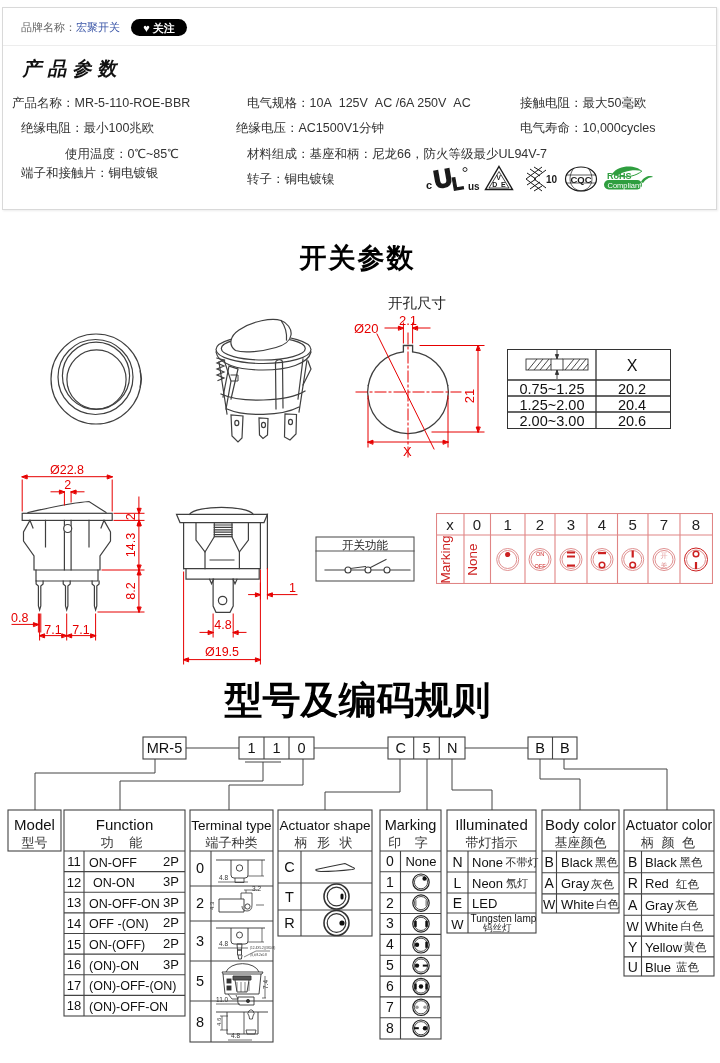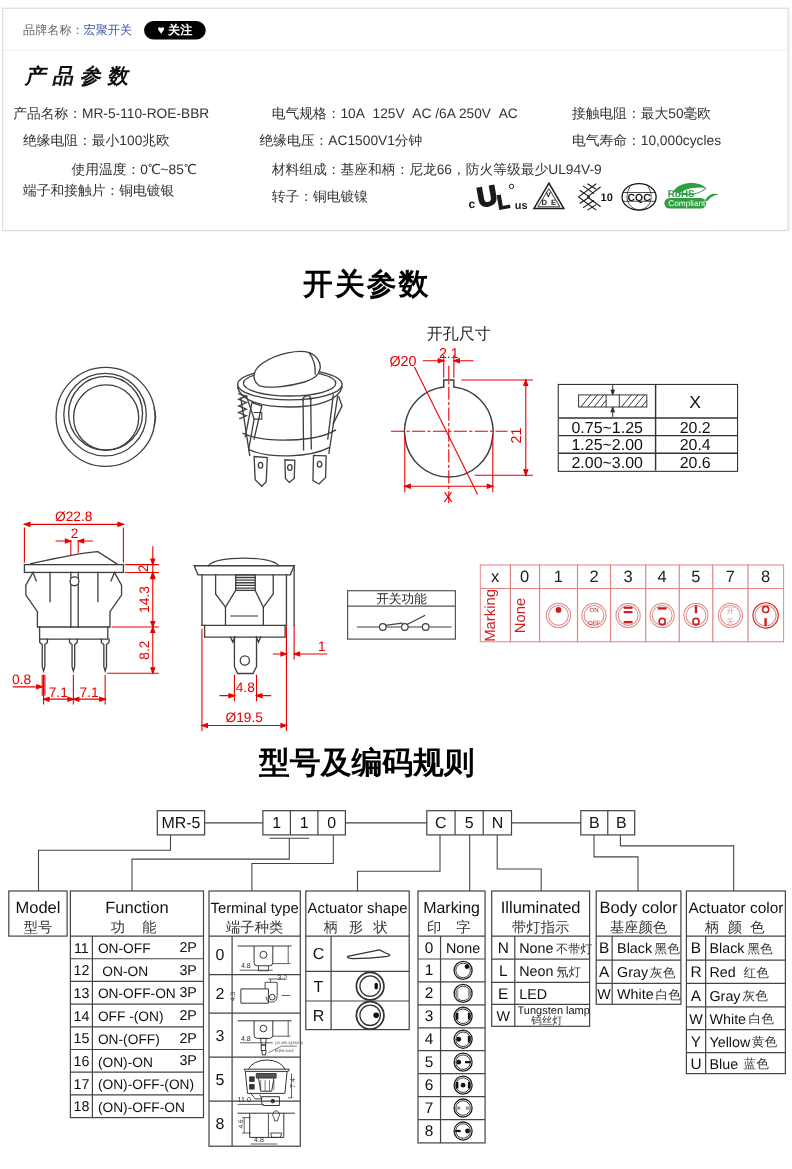--- a/index.html
+++ b/index.html
@@ -7,38 +7,38 @@
   font-family:"Liberation Sans",sans-serif;color:#333;}
 .abs{position:absolute;}
 .topbox{left:2px;top:7px;width:713px;height:201px;border:1px solid #d9d9d9;box-shadow:1px 1px 2px rgba(0,0,0,.08);}
 .brand{left:21px;top:20px;font-size:11px;color:#666;letter-spacing:0;}
 .brand a{color:#3c57a8;text-decoration:none;margin-top:44px;}
 .follow{left:131px;top:18.5px;width:56px;height:17.5px;background:#000000;border-radius:10px;
   color:#fff;font-size:11px;font-weight:bold;text-align:center;line-height:18px;}
 .divider{left:3px;top:45px;width:713px;height:1px;background:#ededed;}
 .ptitle{left:21px;top:56px;font-size:19px;font-weight:bold;letter-spacing:6px;color:#111;font-family:"Liberation Serif",serif;transform:skewX(-12deg);transform-origin:left bottom;}
 .prow{font-size:12.5px;color:#333;white-space:nowrap;}
-.bigtitle{width:667px;text-align:center;font-weight:bold;color:#000;}
+.bigtitle{width:667px;text-align:center;font-weight:bold;color:#000;padding-left:24px;}
 </style>
 </head>
 <body>
 <div class="abs topbox"></div>
 <div class="abs brand">品牌名称：<a>宏聚开关</a></div>
 <div class="abs follow">♥ 关注</div>
 <div class="abs divider"></div>
 <div class="abs ptitle">产品参数</div>
 
 <div class="abs prow" style="left:12px;top:95px;">产品名称：MR-5-110-ROE-BBR</div>
 <div class="abs prow" style="left:247px;top:95px;text-align:right;">电气规格：10A&nbsp;&nbsp;125V&nbsp;&nbsp;AC /6A 250V&nbsp;&nbsp;AC</div>
 <div class="abs prow" style="left:520px;top:95px;">接触电阻：最大50毫欧</div>
 <div class="abs prow" style="left:21px;top:120px;text-align:right;">绝缘电阻：最小100兆欧</div>
 <div class="abs prow" style="left:236px;top:120px;">绝缘电压：AC1500V1分钟</div>
 <div class="abs prow" style="left:520px;top:120px;">电气寿命：10,000cycles</div>
 <div class="abs prow" style="left:21px;top:146px;margin-left:44px;">使用温度：0℃~85℃</div>
-<div class="abs prow" style="left:247px;top:146px;">材料组成：基座和柄：尼龙66，防火等级最少UL94V-9</div>
+<div class="abs prow" style="left:247px;top:146px;">材料组成：基座和柄：尼龙66，防火等级最少UL94V-7</div>
 <div class="abs prow" style="left:21px;top:165px;text-align:right;">端子和接触片：铜电镀银</div>
 <div class="abs prow" style="left:247px;top:171px;">转子：铜电镀镍</div>
 
 <svg id="logos" class="abs" style="left:415px;top:163px;" width="245" height="32" viewBox="0 0 245 32">
 
  <g fill="#1a1a1a" font-family="Liberation Sans" font-weight="bold">
   <text x="11" y="26" font-size="11">c</text>
   <text x="19" y="24" font-size="25" transform="rotate(-10 28 16)" letter-spacing="-2" stroke="#1a1a1a" stroke-width="1.6">U</text>
   <text x="37" y="27" font-size="18" transform="rotate(-10 40 20)" stroke="#1a1a1a" stroke-width="1.2">L</text>
   <circle cx="50" cy="6.5" r="2" fill="none" stroke="#1a1a1a" stroke-width="0.9"></circle>
@@ -322,21 +322,21 @@
   <circle cx="166" cy="52" r="2.8" fill="none" stroke="#cc2020" stroke-width="1.5"></circle>
   <rect x="195.6" y="37.5" width="2.2" height="7"></rect>
   <circle cx="196.7" cy="52" r="2.8" fill="none" stroke="#cc2020" stroke-width="1.5"></circle>
   <text x="228" y="44.5" font-size="7" text-anchor="middle" fill="#e09090">开</text>
   <text x="228" y="54.5" font-size="7" text-anchor="middle" fill="#e09090">关</text>
   <circle cx="260" cy="41" r="2.8" fill="none" stroke="#cc2020" stroke-width="1.5"></circle>
   <rect x="258.9" y="49" width="2.2" height="7"></rect>
  </g>
 </svg>
 
-<div class="abs bigtitle" style="top:675px;font-size:28px;letter-spacing:0px;">型号及编码规则</div>
+<div class="abs bigtitle" style="top:675px;font-size:38px;letter-spacing:0px;">型号及编码规则</div>
 
 <svg id="coding" class="abs" style="left:0;top:720px;" width="720" height="343" viewBox="0 720 720 343" font-family="Liberation Sans">
 
 <g fill="none" stroke="#444" stroke-width="1.1">
  <rect x="143" y="737" width="43" height="22"></rect>
  <rect x="239" y="737" width="75" height="22"></rect>
       <path d="M264,737 V759 M289,737 V759"></path>
  <rect x="388" y="737" width="77" height="22"></rect>
       <path d="M413.7,737 V759 M439.3,737 V759"></path>
  <rect x="528" y="737" width="49" height="22"></rect>

